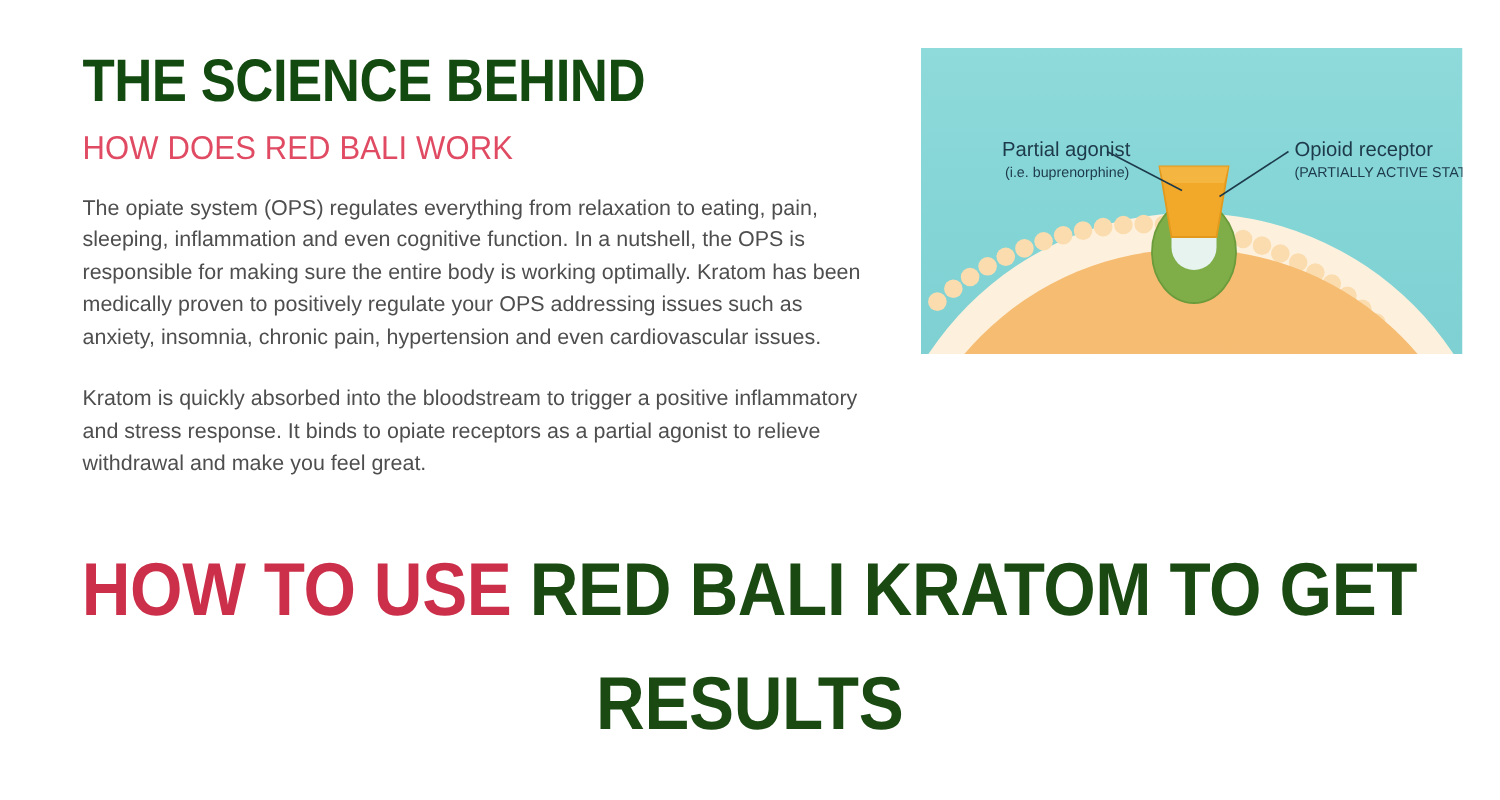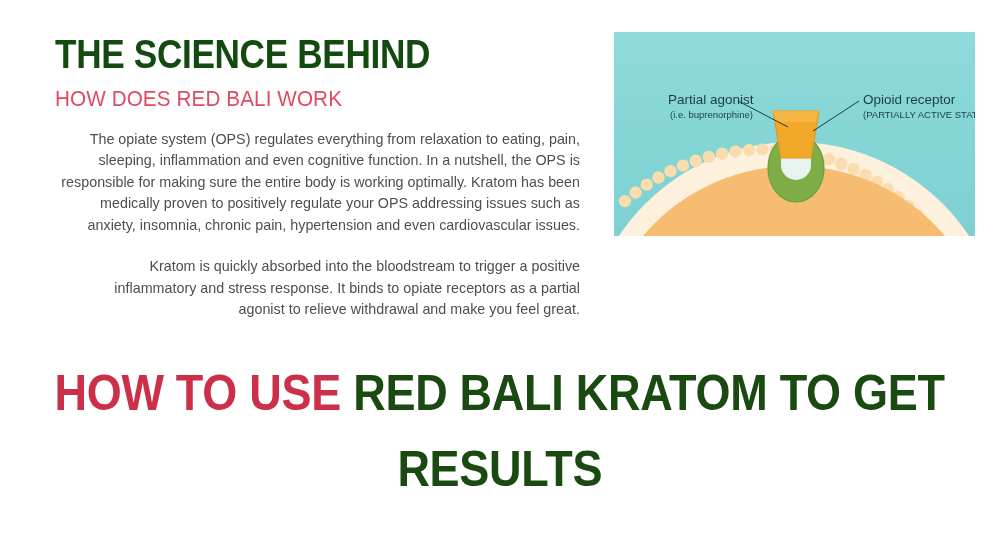--- a/index.html
+++ b/index.html
@@ -57,24 +57,24 @@
     transform-origin: left center;
     white-space: nowrap;
   }
 
   .body-paragraph {
     font-family: "Liberation Sans", sans-serif;
     font-size: 14.3px;
     line-height: 21.5px;
     color: #4e4e4e;
     margin: 0 0 20px 0;
-    text-align: right;
+    text-align: left;
     letter-spacing: 0.01px;
   }
-  .body-paragraph:last-child { margin-bottom: 0; margin-left: 20px; }
+  .body-paragraph:last-child { margin-bottom: 0; }
 
   
   .figure-wrap {
     position: absolute;
     left: 614px;
     top: 32px;
     width: 361px;
     height: 204px;
     border-radius: 24px;
   }

